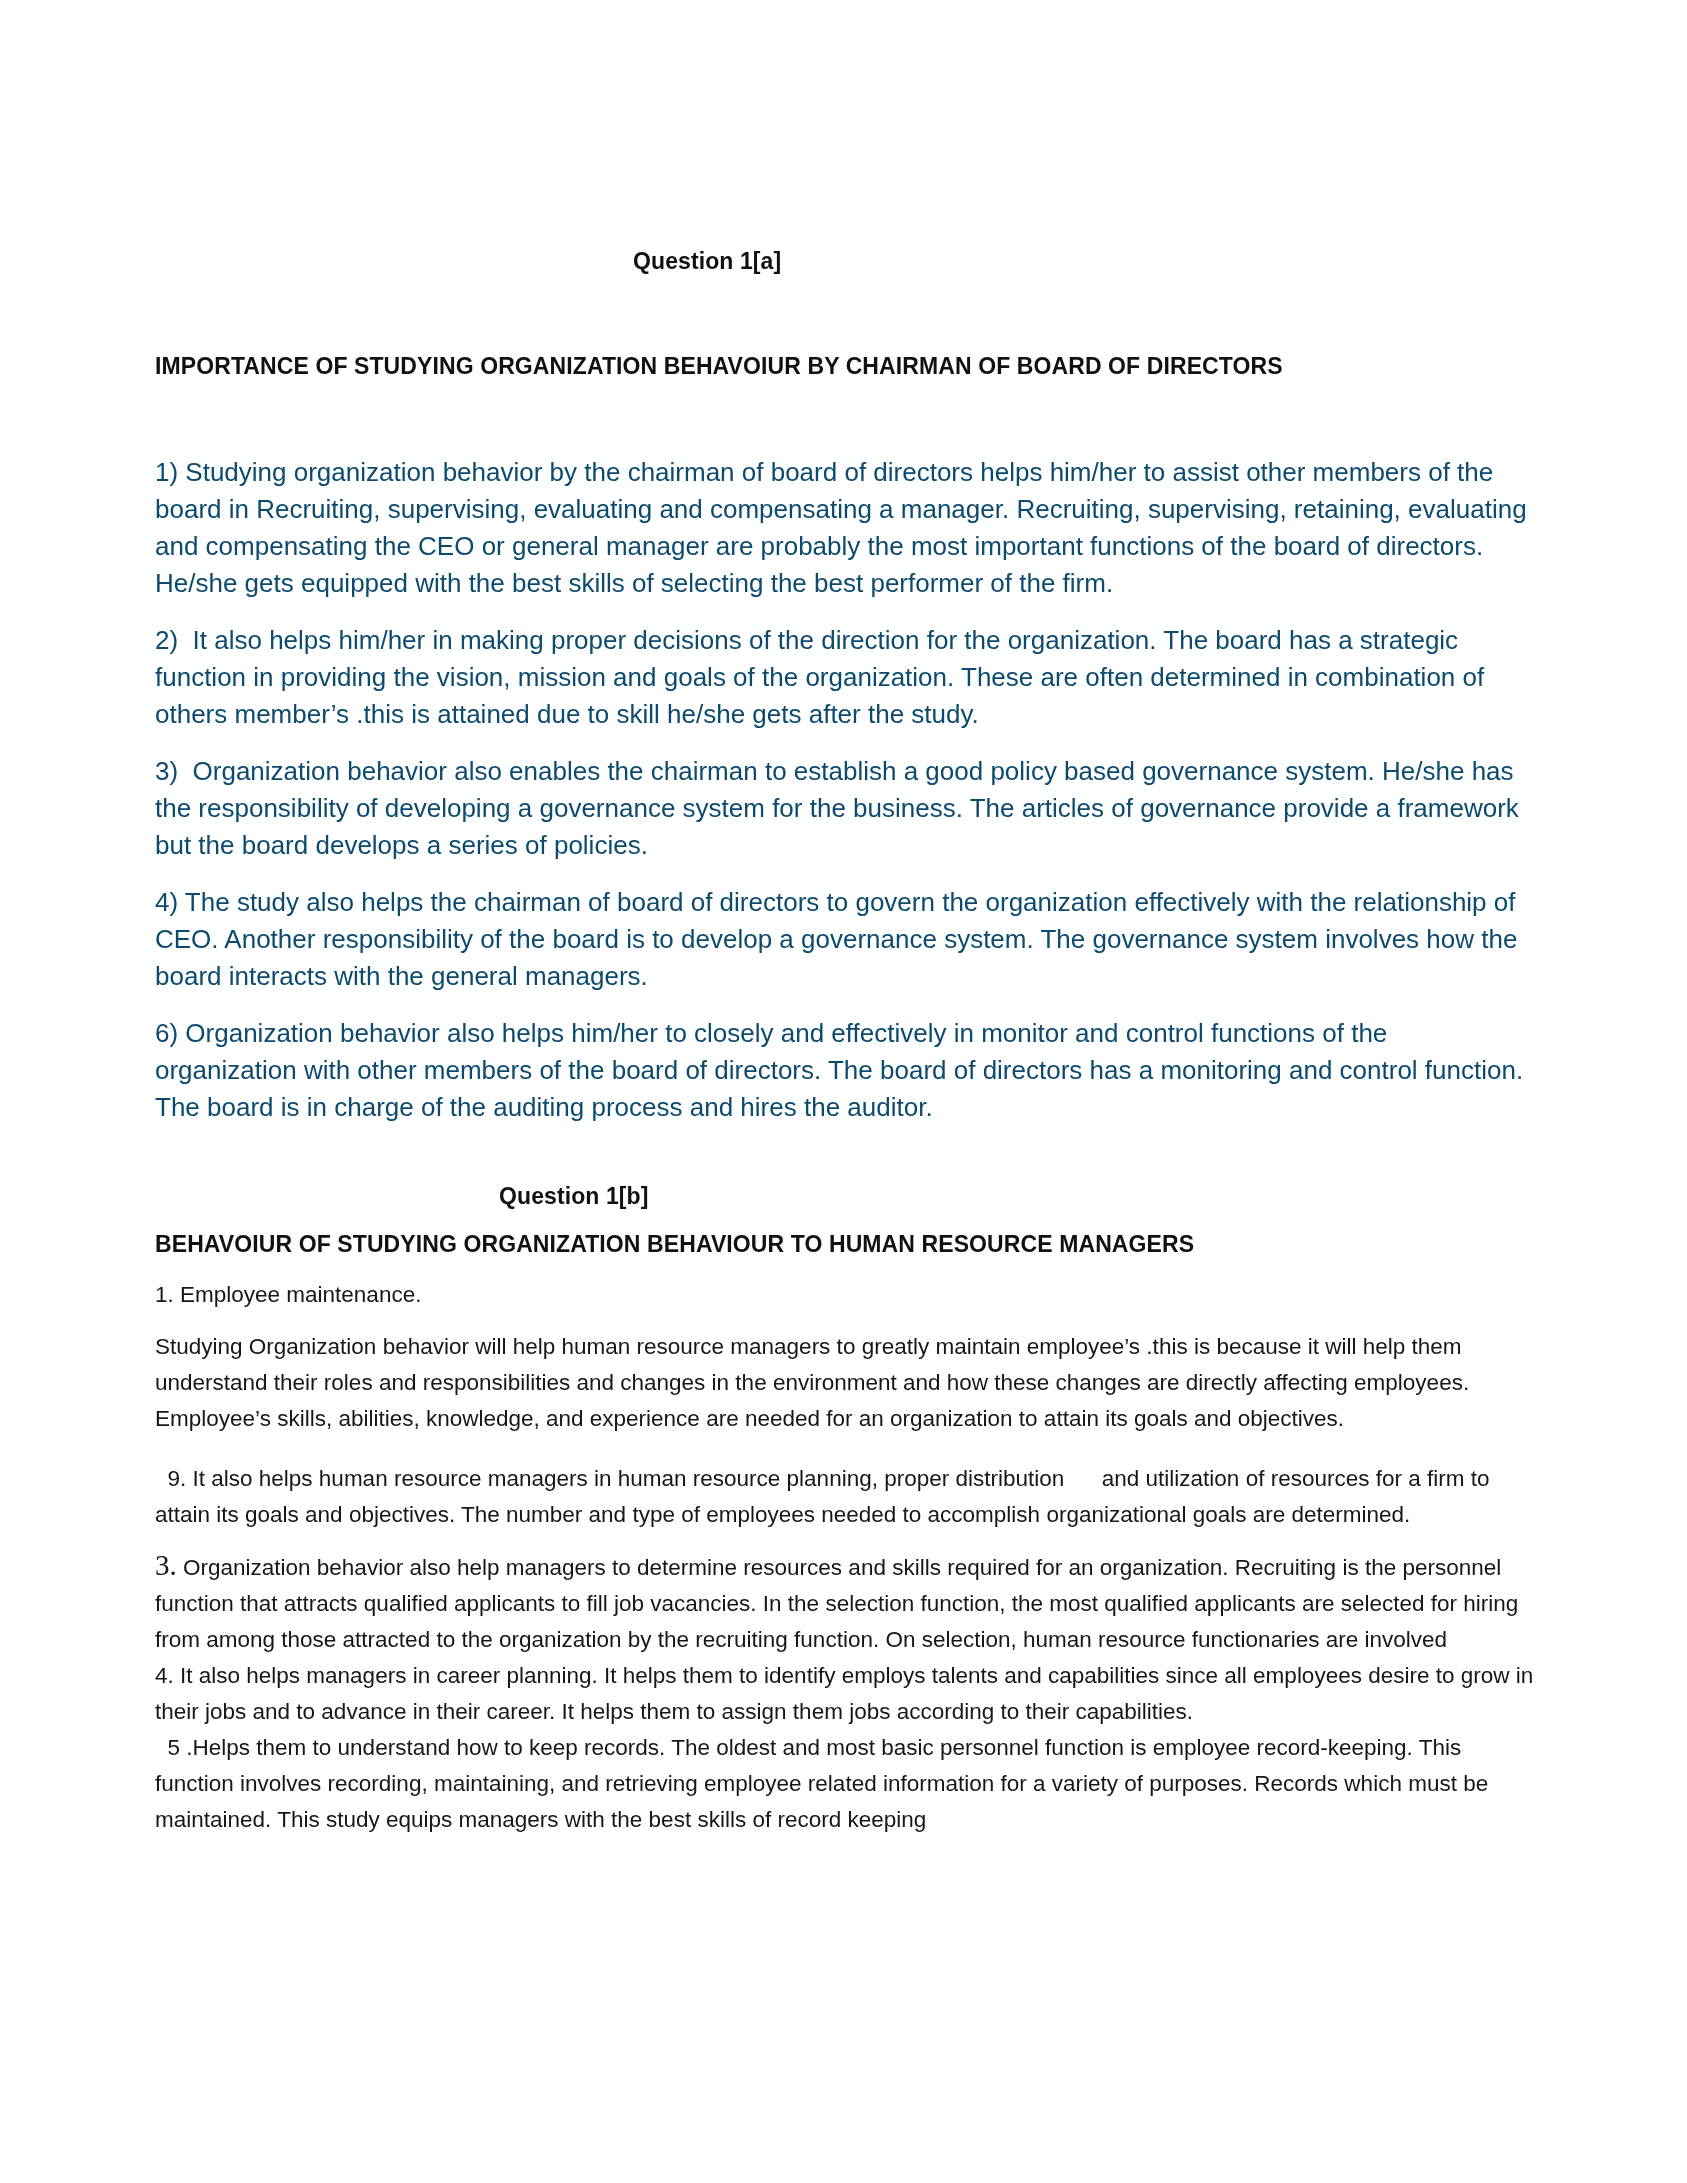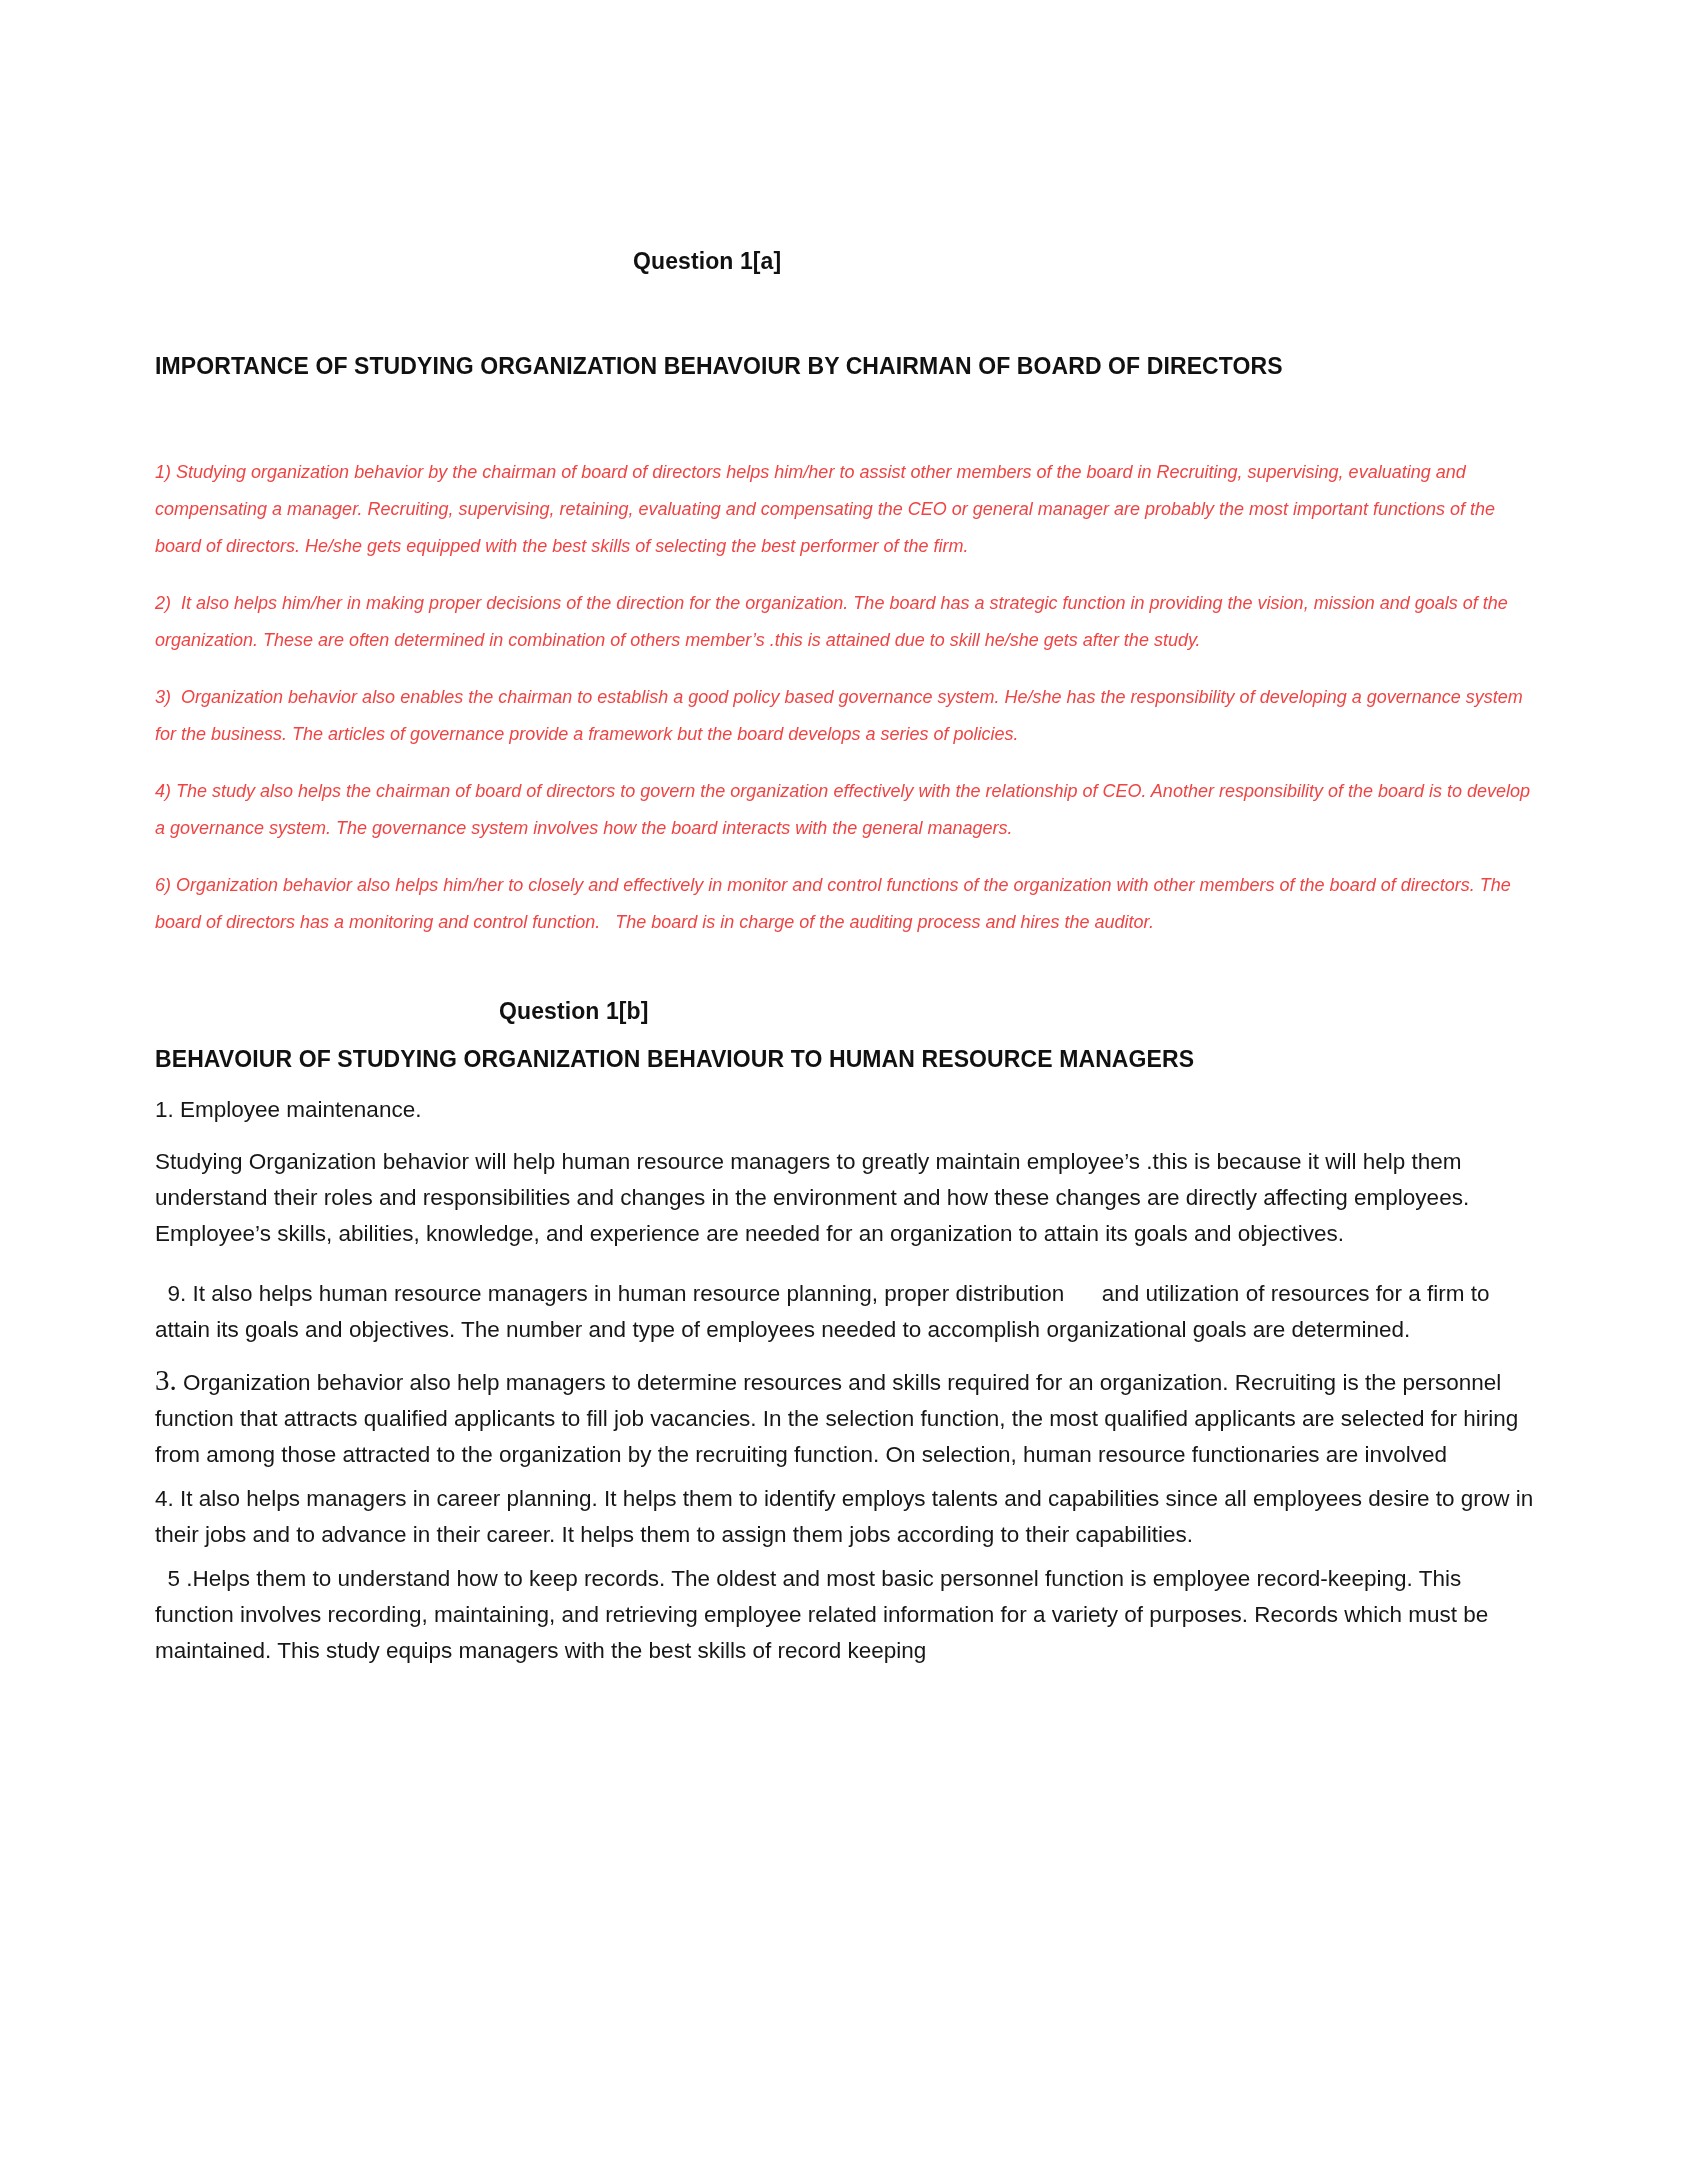--- a/index.html
+++ b/index.html
@@ -39,46 +39,44 @@
     font-weight: bold;
     color: #111111;
     letter-spacing: 0.1px;
     margin-bottom: 74px;
     white-space: pre-wrap;
   }
   .section-heading-b {
     margin-bottom: 18.5px;
   }
   .para-a {
-    font-size: 18px;
+    font-size: 26px;
     line-height: 37px;
-    color: #ef4444;
+    color: #0c4a6e;
     margin-bottom: 20px;
     white-space: pre-wrap;
-    font-style: italic;
   }
   .section-b {
     margin-top: 57px;
   }
   .para-b {
     font-size: 22.5px;
     line-height: 36px;
     color: #171717;
     margin-bottom: 14.6px;
     white-space: pre-wrap;
   }
   .subheading-b {
     margin-bottom: 16px;
   }
   .para-b-spaced {
     margin-top: 24px;
   }
   .tight {
     margin-bottom: 0;
-    margin-top: 8px;
   }
   .serif-marker {
     font-family: "Liberation Serif", serif;
     font-size: 29px;
     color: #171717;
   }
 </style>
 </head>
 <body>
 

